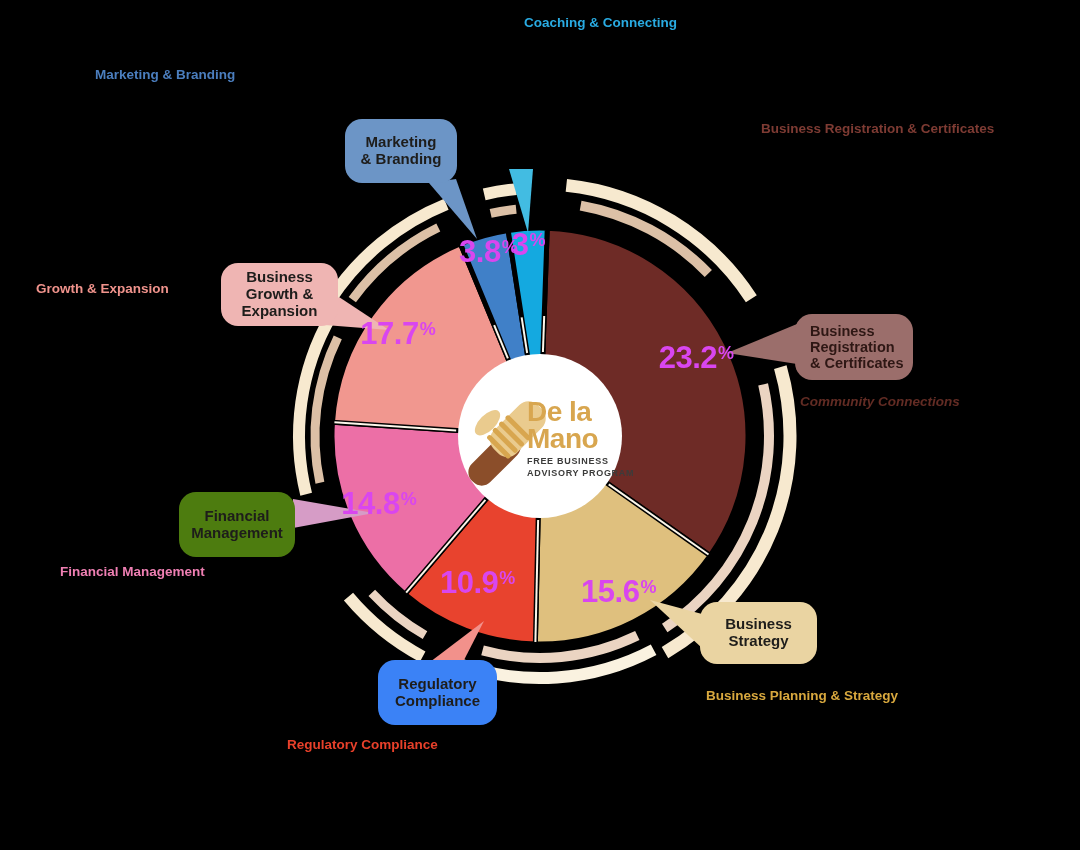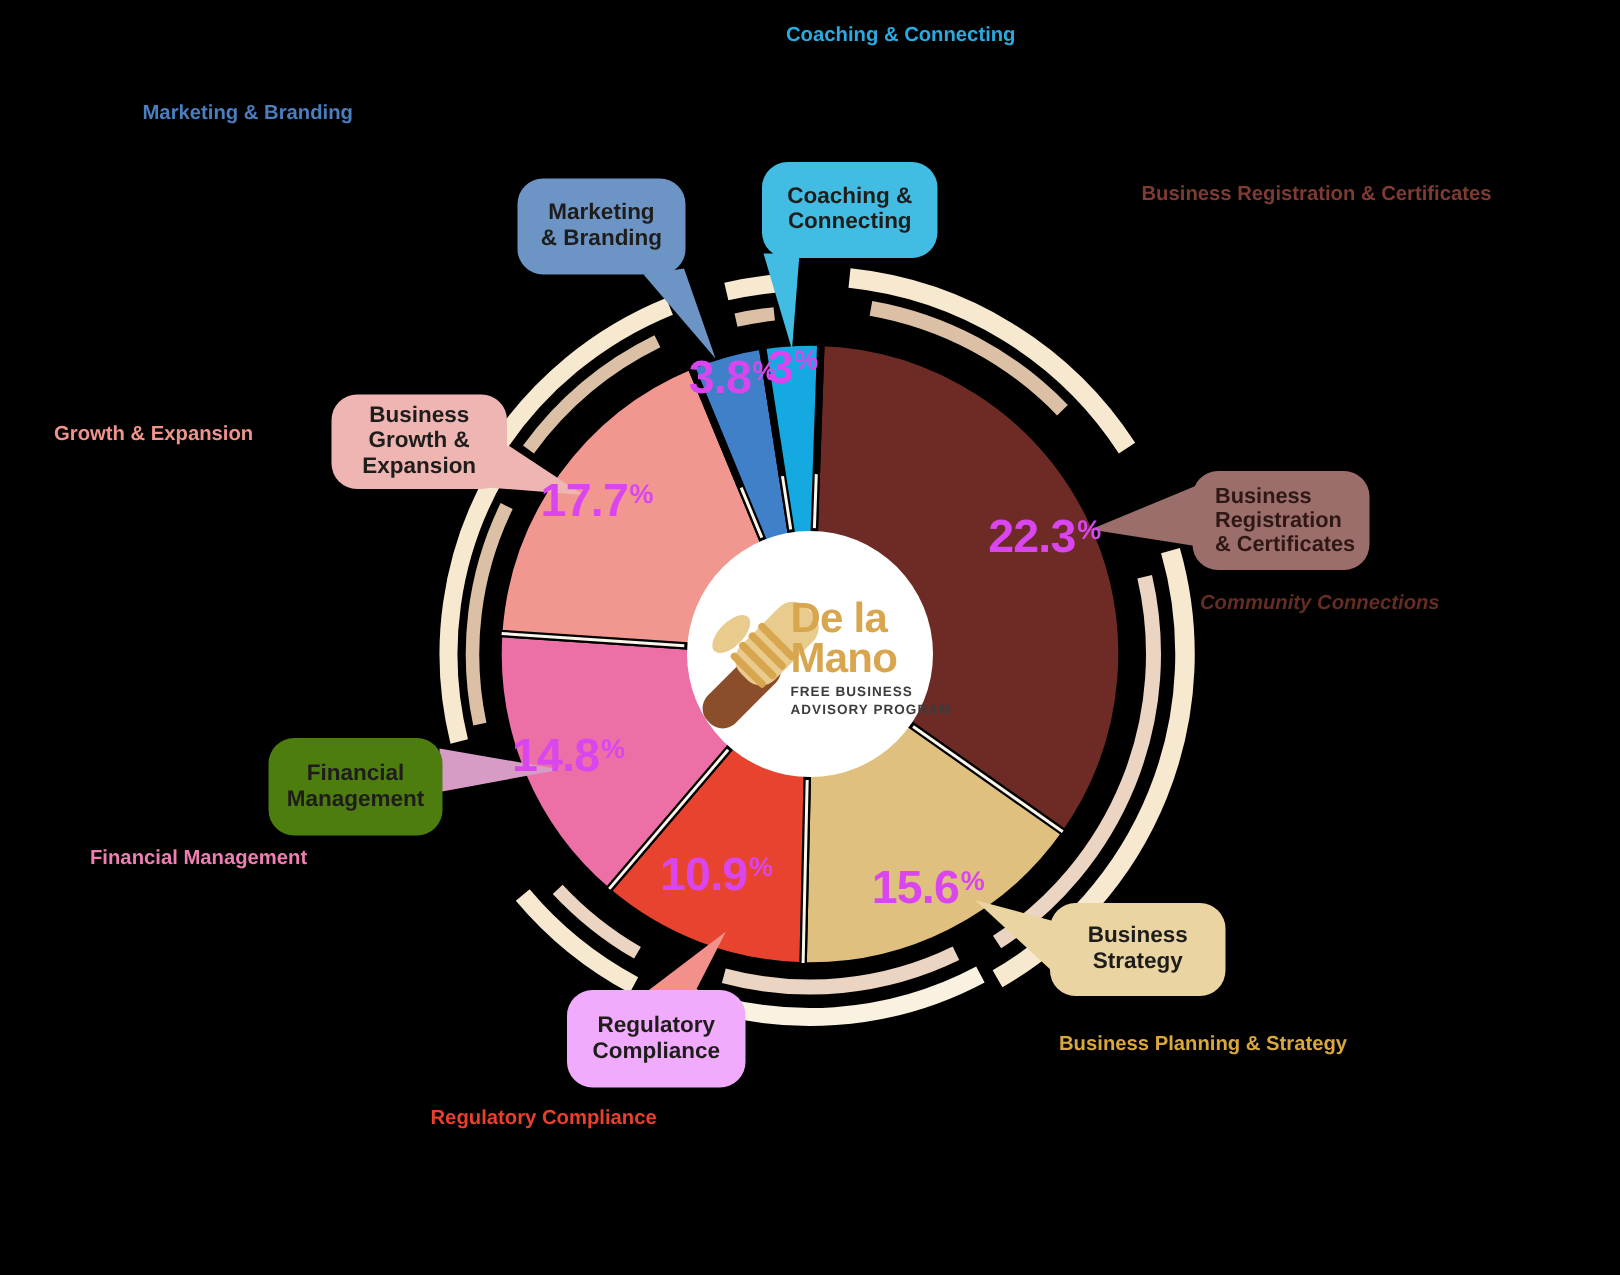--- a/index.html
+++ b/index.html
@@ -101,47 +101,43 @@
       <polygon points="509,169 533,169 528,233" fill="#42BCE2"></polygon>
       <polygon points="797,324 797,364 727,353" fill="#9B6E6B"></polygon>
       <polygon points="702,614 702,648 650,600" fill="#EAD4A2"></polygon>
       <polygon points="430,662 463,662 484,621" fill="#F2918B"></polygon>
       <polygon points="293,499 293,528 374,513" fill="#D69CC6"></polygon>
       <polygon points="312,324 339,297 389,330" fill="#EFB5B3"></polygon>
     </g>
   </svg>
 
   <div id="pct-layer">
-      <div class="pct-label" style="left: 696.444px; top: 358.204px;"><span class="num">22.3</span><span class="sign">%</span></div>
+      <div class="pct-label" style="left: 696.444px; top: 358.204px;"><span class="num">23.2</span><span class="sign">%</span></div>
       <div class="pct-label" style="left: 618.777px; top: 591.953px;"><span class="num">15.6</span><span class="sign">%</span></div>
       <div class="pct-label" style="left: 477.671px; top: 583px;"><span class="num">10.9</span><span class="sign">%</span></div>
       <div class="pct-label" style="left: 378.979px; top: 503.819px;"><span class="num">14.8</span><span class="sign">%</span></div>
       <div class="pct-label" style="left: 398.042px; top: 334.143px;"><span class="num">17.7</span><span class="sign">%</span></div>
       <div class="pct-label" style="left: 488.411px; top: 251.725px;"><span class="num">3.8</span><span class="sign">%</span></div>
       <div class="pct-label" style="left: 528.651px; top: 244.977px;"><span class="num">3</span><span class="sign">%</span></div>
     </div>
 
   <div class="callout" id="co-marketing" style="background: rgb(108, 149, 198); color: rgb(30, 29, 27);">
     <div class="callout-text">Marketing
 &amp; Branding</div>
   </div>
-  <div class="callout" id="co-coaching" style="background: rgb(66, 188, 226); color: rgb(30, 29, 27);">
-    <div class="callout-text">Coaching &amp;
-Connecting</div>
-  </div>
   <div class="callout" id="co-registration" style="background: rgb(155, 110, 107); color: rgb(46, 23, 20);">
     <div class="callout-text">Business
 Registration
 &amp; Certificates</div>
   </div>
   <div class="callout" id="co-strategy" style="background: rgb(234, 212, 162); color: rgb(30, 29, 27);">
     <div class="callout-text">Business
 Strategy</div>
   </div>
-  <div class="callout" id="co-regulatory" style="background: #f0abfc; color: rgb(30, 29, 27);">
+  <div class="callout" id="co-regulatory" style="background: #3b82f6; color: rgb(30, 29, 27);">
     <div class="callout-text">Regulatory
 Compliance</div>
   </div>
   <div class="callout" id="co-financial" style="background: #4d7c0f; color: rgb(30, 29, 27);">
     <div class="callout-text">Financial
 Management</div>
   </div>
   <div class="callout" id="co-growth" style="background: rgb(239, 181, 179); color: rgb(30, 29, 27);">
     <div class="callout-text">Business
 Growth &amp;

